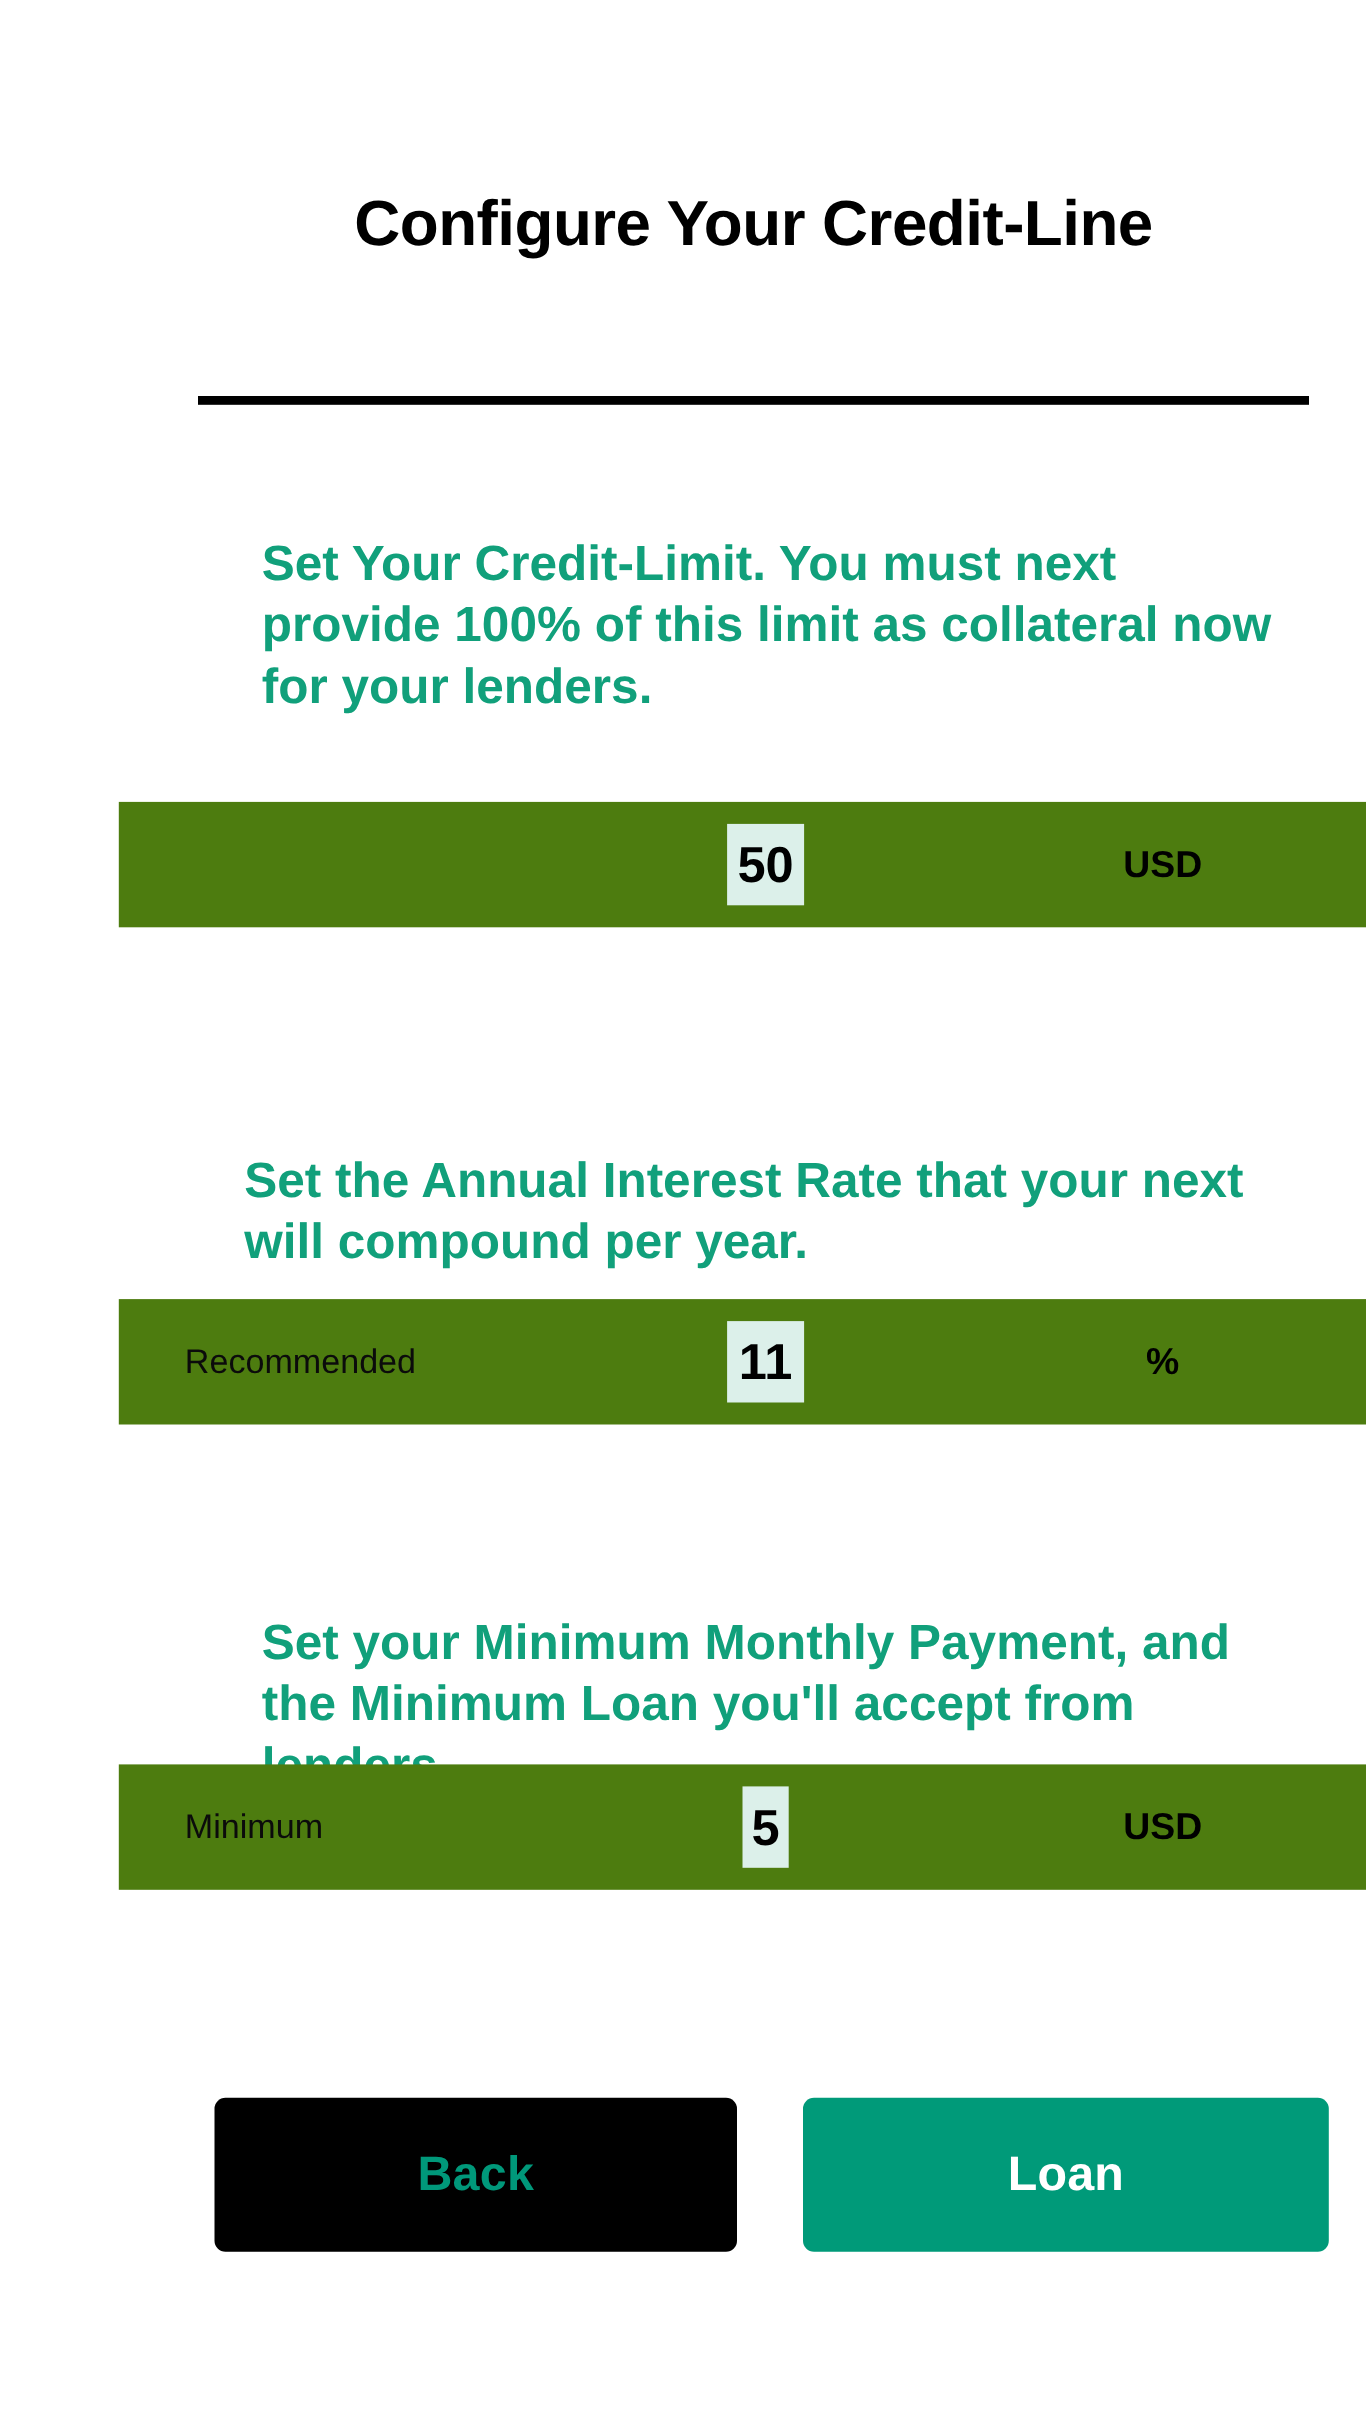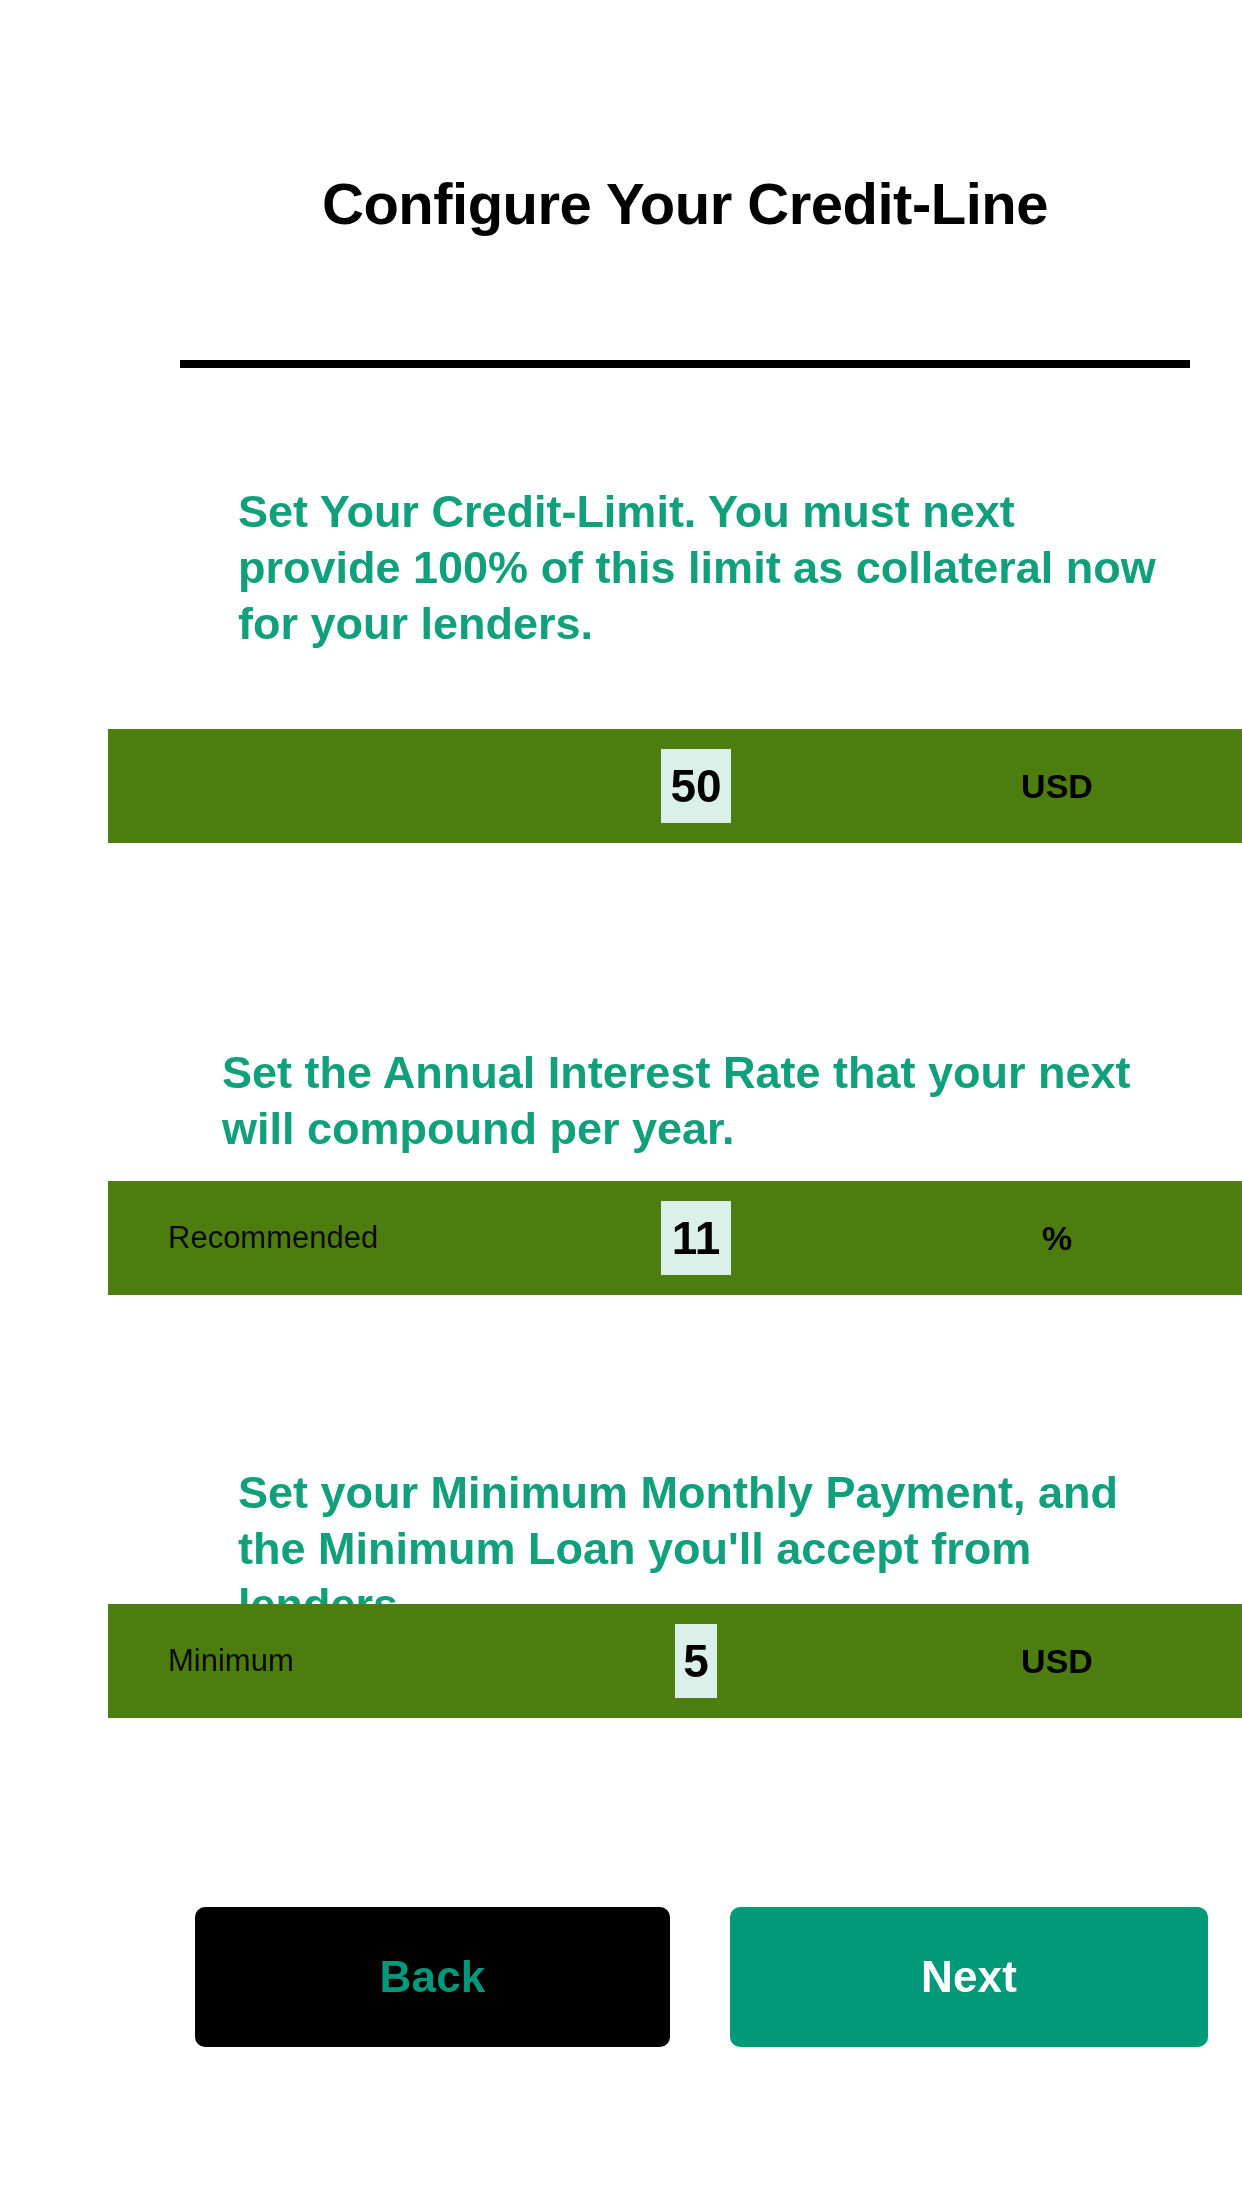--- a/index.html
+++ b/index.html
@@ -187,16 +187,16 @@
   <div class="field-row" style="top:1540px;">
     <div class="field-label">Minimum</div>
     <div class="field-value-wrap">
       <input class="field-value" type="text" value="5" style="width: 42px;">
     </div>
     <div class="field-unit">USD</div>
   </div>
 
   <div class="button-bar">
     <button class="btn btn-back">Back</button>
-    <button class="btn btn-next">Next</button>
+    <button class="btn btn-next">Loan</button>
   </div>
 
 </div>
 
 </body></html>

